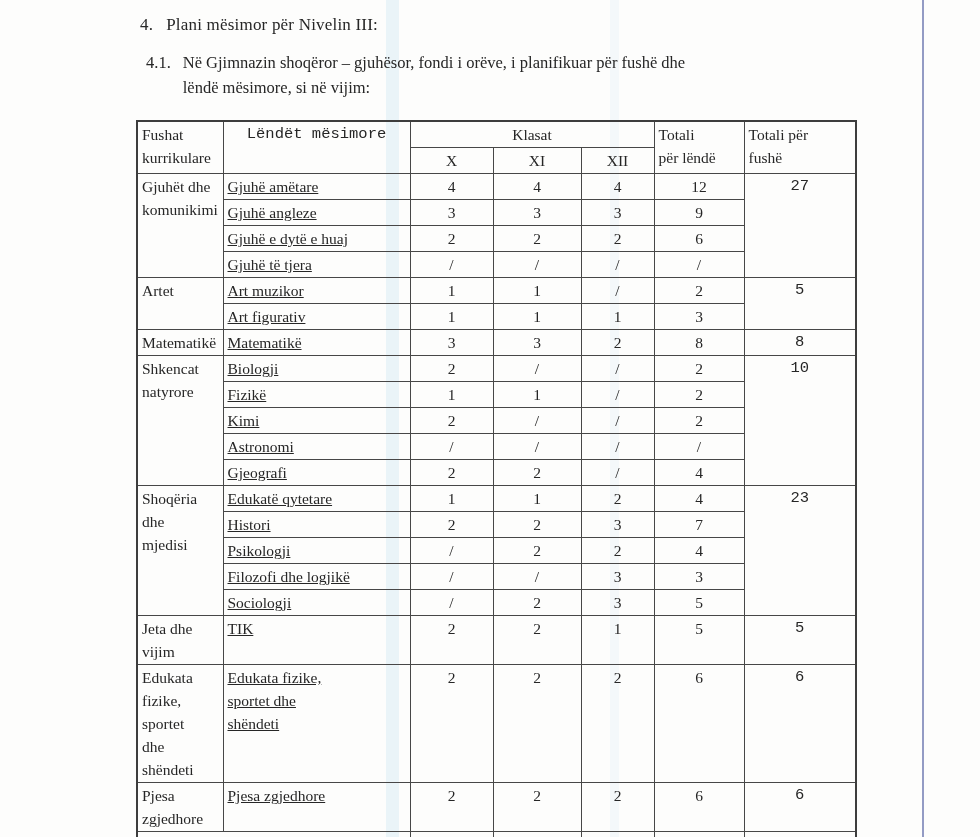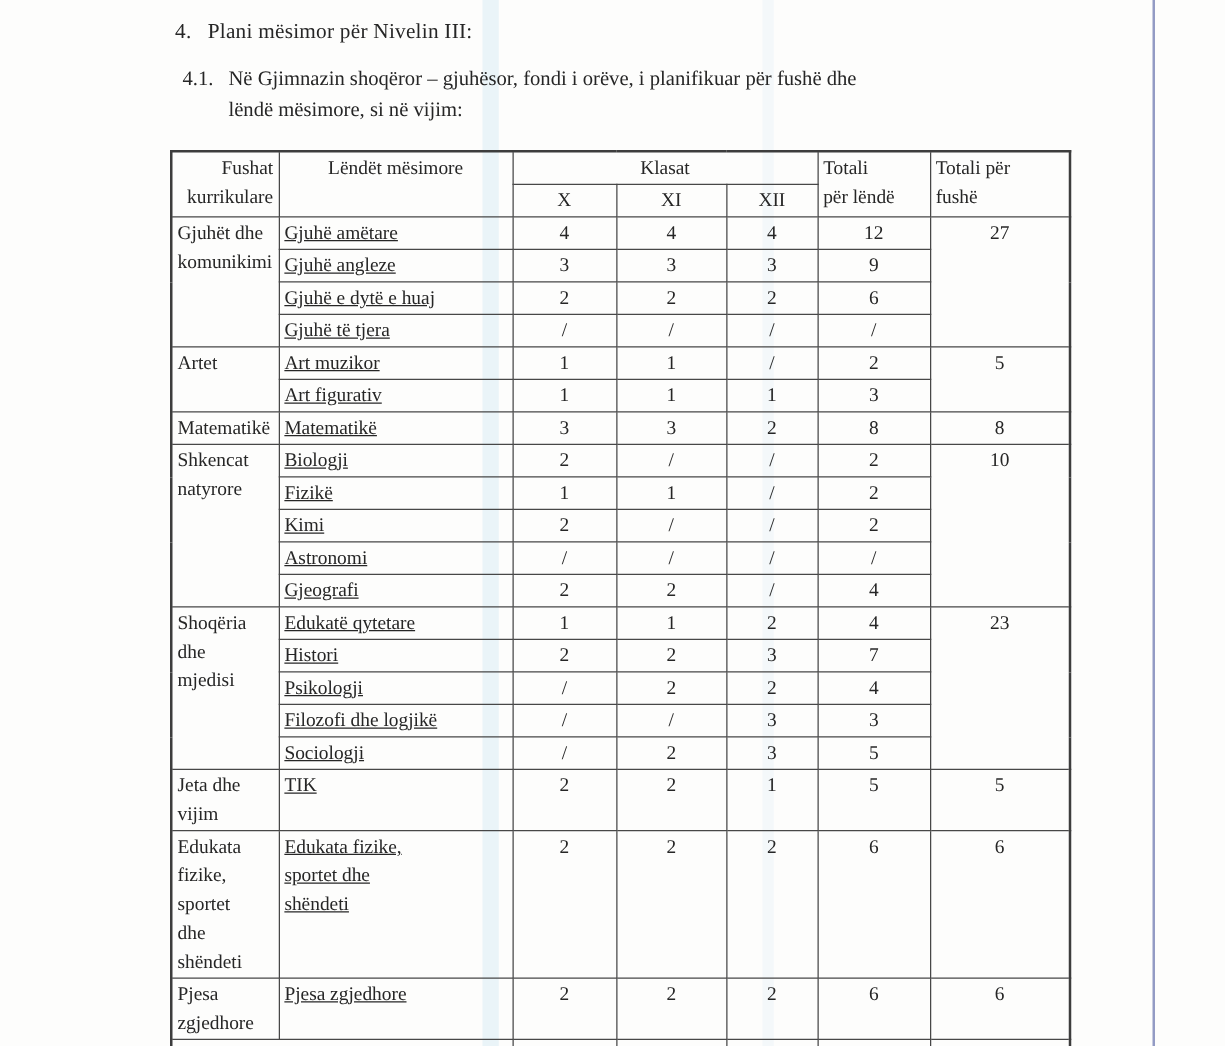--- a/index.html
+++ b/index.html
@@ -55,31 +55,31 @@
     border: 1.5px solid #474747;
     font-weight: normal;
     vertical-align: top;
     line-height: 23px;
     padding: 1px 4px;
     white-space: pre-line;
     background: transparent;
   }
   table.plan { border: 2px solid #3d3d3d; }
 
-  th.h-field   { text-align: right; padding-left: 7px; font-family: Liberation Serif, serif; }
-  th.h-subject { text-align: center; }
+  th.h-field   { text-align: left; padding-left: 7px; font-family: Liberation Serif, serif; }
+  th.h-subject { text-align: center; font-family: Liberation Mono, monospace; }
   th.h-classes { }
   th.h-class   { text-align: center; }
   th.h-total   { text-align: left; }
 
   td.field-cell   { text-align: left; padding-left: 7px; }
   td.subject-cell { text-align: left; padding-left: 8px; text-decoration: underline; }
   td.num-cell     { text-align: center; }
   td.total-cell   { text-align: center; font-weight: bold; }
-  td.fieldtotal-cell { text-align: center; font-weight: bold; }
+  td.fieldtotal-cell { text-align: center; font-weight: bold; font-family: Liberation Mono, monospace; }
 
   tr.body-row { height: 25px; padding-left: 36px; }
   tr.header-row-1 th { height: 26px; }
   tr.header-row-2 th { height: 26px; }
   tr.footer-row { height: 26px; font-weight: bold; }
   tr.footer-row td { vertical-align: middle; }
   td.footer-label { text-align: center; }
   td.footer-num { text-align: center; }
 </style>
 </head>

